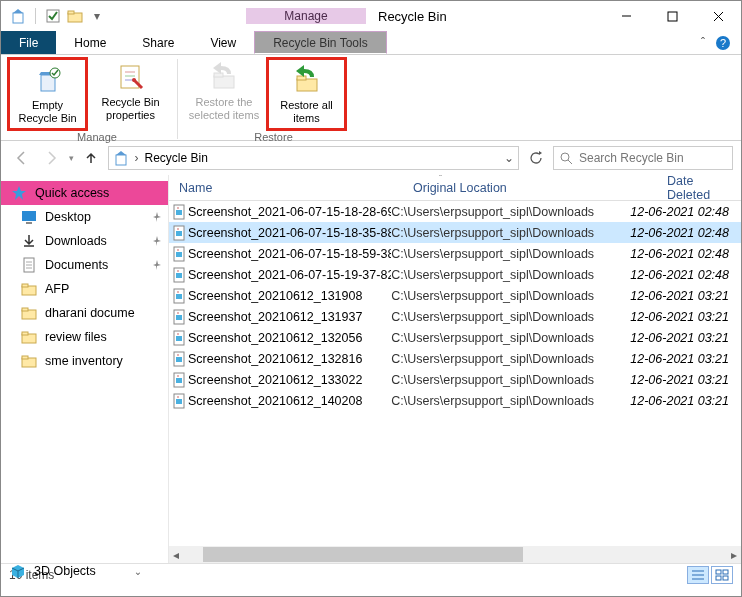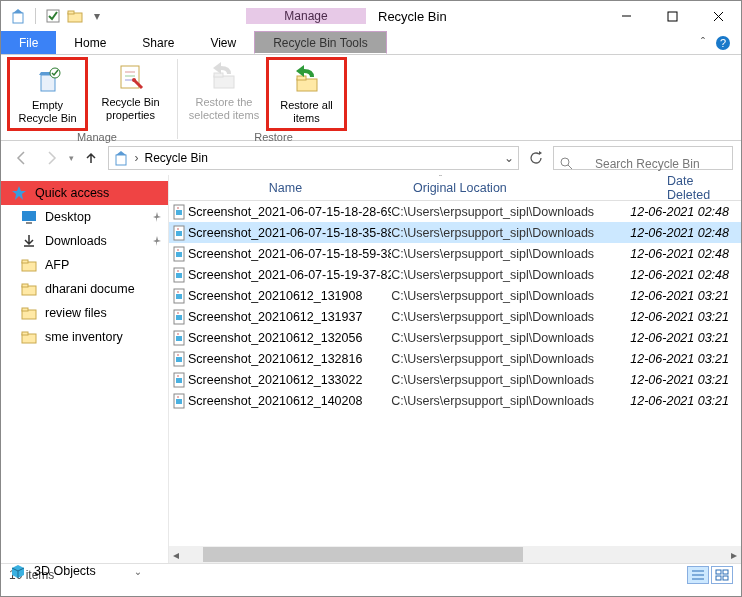--- a/index.html
+++ b/index.html
@@ -8,51 +8,51 @@
 .qat { display: flex; align-items: center; gap: 4px; padding-left: 8px; }
 .qat .qbtn { width: 18px; height: 18px; display: flex; align-items: center; justify-content: center; }
 .qat .divider { width: 1px; height: 16px; background: #ccc; margin: 0 4px; }
 .contextual-tab { margin-left: 140px; display: flex; flex-direction: column; align-items: center; }
 .ctx-label { background: #e7c9e7; color: #4b2a4b; width: 120px; text-align: center; font-size: 12px; padding: 1px 0; }
 .win-title { margin-left: 12px; font-size: 13px; }
 .win-controls { margin-left: auto; display: flex; }
 .win-btn { width: 46px; height: 30px; display: flex; align-items: center; justify-content: center; font-family: "Segoe MDL2 Assets","Segoe UI Symbol"; font-size: 11px; }
 .tabs { height: 24px; display: flex; align-items: stretch; border-bottom: 1px solid #d0d0d0;}
 .tab { padding: 3px 18px; font-size: 12px; cursor: default; display: flex; align-items: center;}
-.tab.file { background: #3b82f6; color: #fff; }
+.tab.file { background: #0c4a6e; color: #fff; }
 .tab.ctx { border: 1px solid #c9a0c9; border-bottom-color: #fff; background: #a3a3a3; color: #333; min-width: 120px; justify-content: center; margin-left: 0; position: relative;}
 .tab-help { margin-left: auto; display: flex; align-items: center; gap: 10px; padding-right: 10px; color: #1979ca;}
 .ribbon { height: 86px; background: #fff; border-bottom: 1px solid #d0d0d0; display: flex; padding: 2px 0 0 2px;}
 .rgroup { display: flex; flex-direction: column; align-items: center; padding: 0 4px; }
 .rgroup .buttons { display: flex; gap: 2px; }
 .rbtn { display: flex; flex-direction: column; align-items: center; justify-content: flex-start; width: 81px; padding: 4px 2px; text-align: center; font-size: 11px; line-height: 1.15; }
 .rbtn .ric { width: 32px; height: 32px; margin-bottom: 3px; display: flex; align-items: center; justify-content: center;}
 .rbtn.disabled { color: #a0a0a0; }
 .rgroup .glabel { font-size: 11px; color: #666; margin-top: auto; padding-bottom: 2px; margin-left: 16px;}
 .hl { border: 3px solid #e3261b; }
 .navbar { height: 34px; display: flex; align-items: center; padding: 4px 8px; gap: 4px; }
 .nav-arrow { width: 26px; height: 26px; display: flex; align-items: center; justify-content: center; color: #888;}
 .nav-arrow.enabled { color: #333; }
 .addr { flex: 1; border: 1px solid #ccc; height: 24px; display: flex; align-items: center; padding: 0 4px; gap: 6px; font-size: 12px;}
 .addr .crumb { display: flex; align-items: center; gap: 6px;}
 .addr .spacer { flex:1; }
-.search { width: 180px; border: 1px solid #ccc; height: 24px; display: flex; padding: 10px 6px; color: #777; gap: 22px; font-size: 12px;}
+.search { width: 180px; border: 1px solid #ccc; height: 24px; display: flex; align-items: center; padding: 10px 6px; color: #777; gap: 6px; font-size: 12px;}
 .refresh { width: 26px; height: 24px; display: flex; align-items: center; justify-content: center; border: 1px solid transparent;}
 .content { display: flex; height: 388px; }
 .sidebar { width: 168px; border-right: 1px solid #e8e8e8; padding-top: 6px; overflow: hidden;}
 .side-item { display: flex; align-items: center; padding: 4px 6px 4px 20px; gap: 8px; font-size: 12.5px;}
-.side-item.hdr { background: #ef4444; padding-left: 10px;}
+.side-item.hdr { background: #ec4899; padding-left: 10px;}
 .side-item .pin { margin-left: auto; color: #777; font-size: 10px;}
 .side-item .ficon { width: 16px; height: 16px; display:flex; align-items:center; justify-content:center;}
 .side-3d { position: absolute; bottom: 18px; left: 10px; display:flex; align-items:center; gap:8px; font-size:12.5px;}
 .listpane { flex: 1; display: flex; flex-direction: column; overflow: hidden;}
 .colhdr { display: flex; border-bottom: 1px solid #e0e0e0; height: 26px; align-items: center; color: #34568b; font-size: 12.5px; position: relative;}
 .colhdr .col { padding: 0 10px; border-right: 1px solid transparent;}
 .colhdr .sort { position: absolute; left: 270px; top: -2px; color: #888; font-size: 9px;}
-.col-name { width: 234px; text-align: center; }
+.col-name { width: 234px; }
 .col-loc { width: 254px; }
 .col-date { flex: 1;  }
 .rows { flex: 1; overflow: hidden;}
 .row { display: flex; align-items: center; height: 21px; font-size: 12.5px; padding-left: 2px;}
 .row.sel { background: #cce8ff; }
 .row .ic { width: 18px; display:flex; align-items:center; justify-content:center;}
 .row .c-name { width: 216px; white-space: nowrap; overflow: hidden; }
 .row .c-loc { width: 254px; white-space: nowrap; overflow: hidden; color: #333;}
 .row .c-date { flex: 1; text-align: right; padding-right: 12px; white-space: nowrap; font-style: italic;}
 .hscroll { height: 17px; background: #f0f0f0; display:flex; align-items:center;}
@@ -266,20 +266,36 @@
           </span>
           <span>Downloads</span>
           <span class="pin">
             <svg width="10" height="10">
               <path d="M5 0 L6 4 L9 5 L5 6 L5 10 L4 6 L1 5 L4 4 Z" fill="#888"></path>
             </svg>
           </span>
         </div>
         <div class="side-item">
           <span class="ficon">
+            <svg width="14" height="16">
+              <rect x="2" y="1" width="10" height="14" fill="#fff" stroke="#888"></rect>
+              <line x1="4" y1="5" x2="10" y2="5" stroke="#aaa"></line>
+              <line x1="4" y1="8" x2="10" y2="8" stroke="#aaa"></line>
+              <line x1="4" y1="11" x2="10" y2="11" stroke="#aaa"></line>
+            </svg>
+          </span>
+          <span>Documents</span>
+          <span class="pin">
+            <svg width="10" height="10">
+              <path d="M5 0 L6 4 L9 5 L5 6 L5 10 L4 6 L1 5 L4 4 Z" fill="#888"></path>
+            </svg>
+          </span>
+        </div>
+        <div class="side-item">
+          <span class="ficon">
             <svg width="16" height="14">
               <rect x="1" y="4" width="14" height="9" fill="#ffe9a6" stroke="#caa94f"></rect>
               <rect x="1" y="2" width="6" height="3" fill="#ffe9a6" stroke="#caa94f"></rect>
             </svg>
           </span>
           <span>AFP</span>
         </div>
         <div class="side-item">
           <span class="ficon">
             <svg width="16" height="14">

